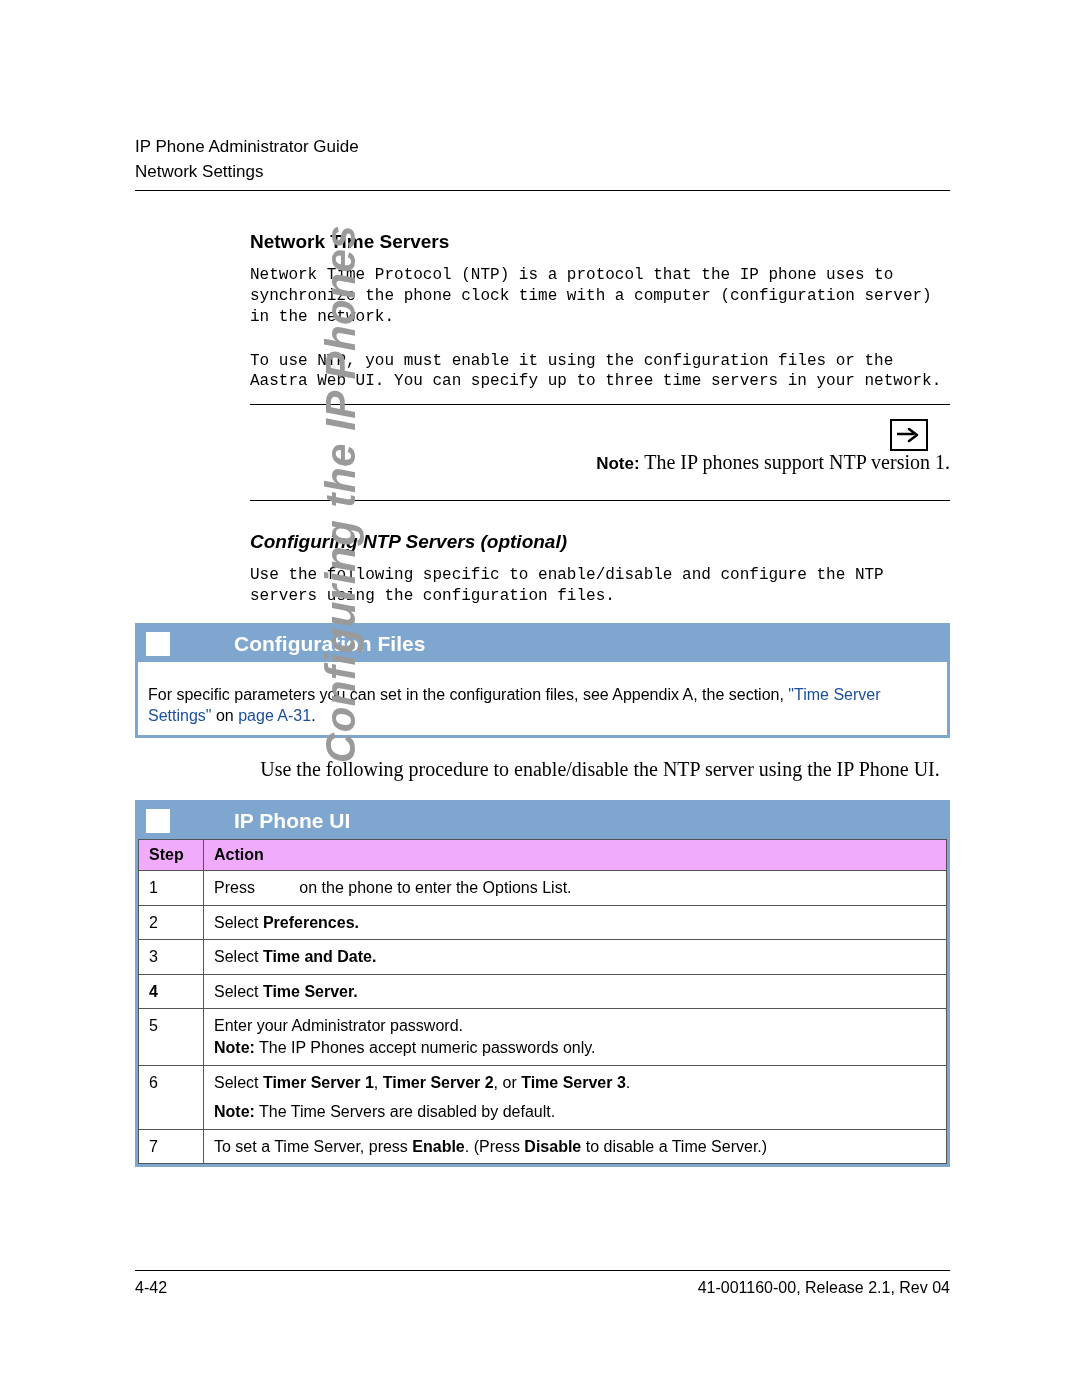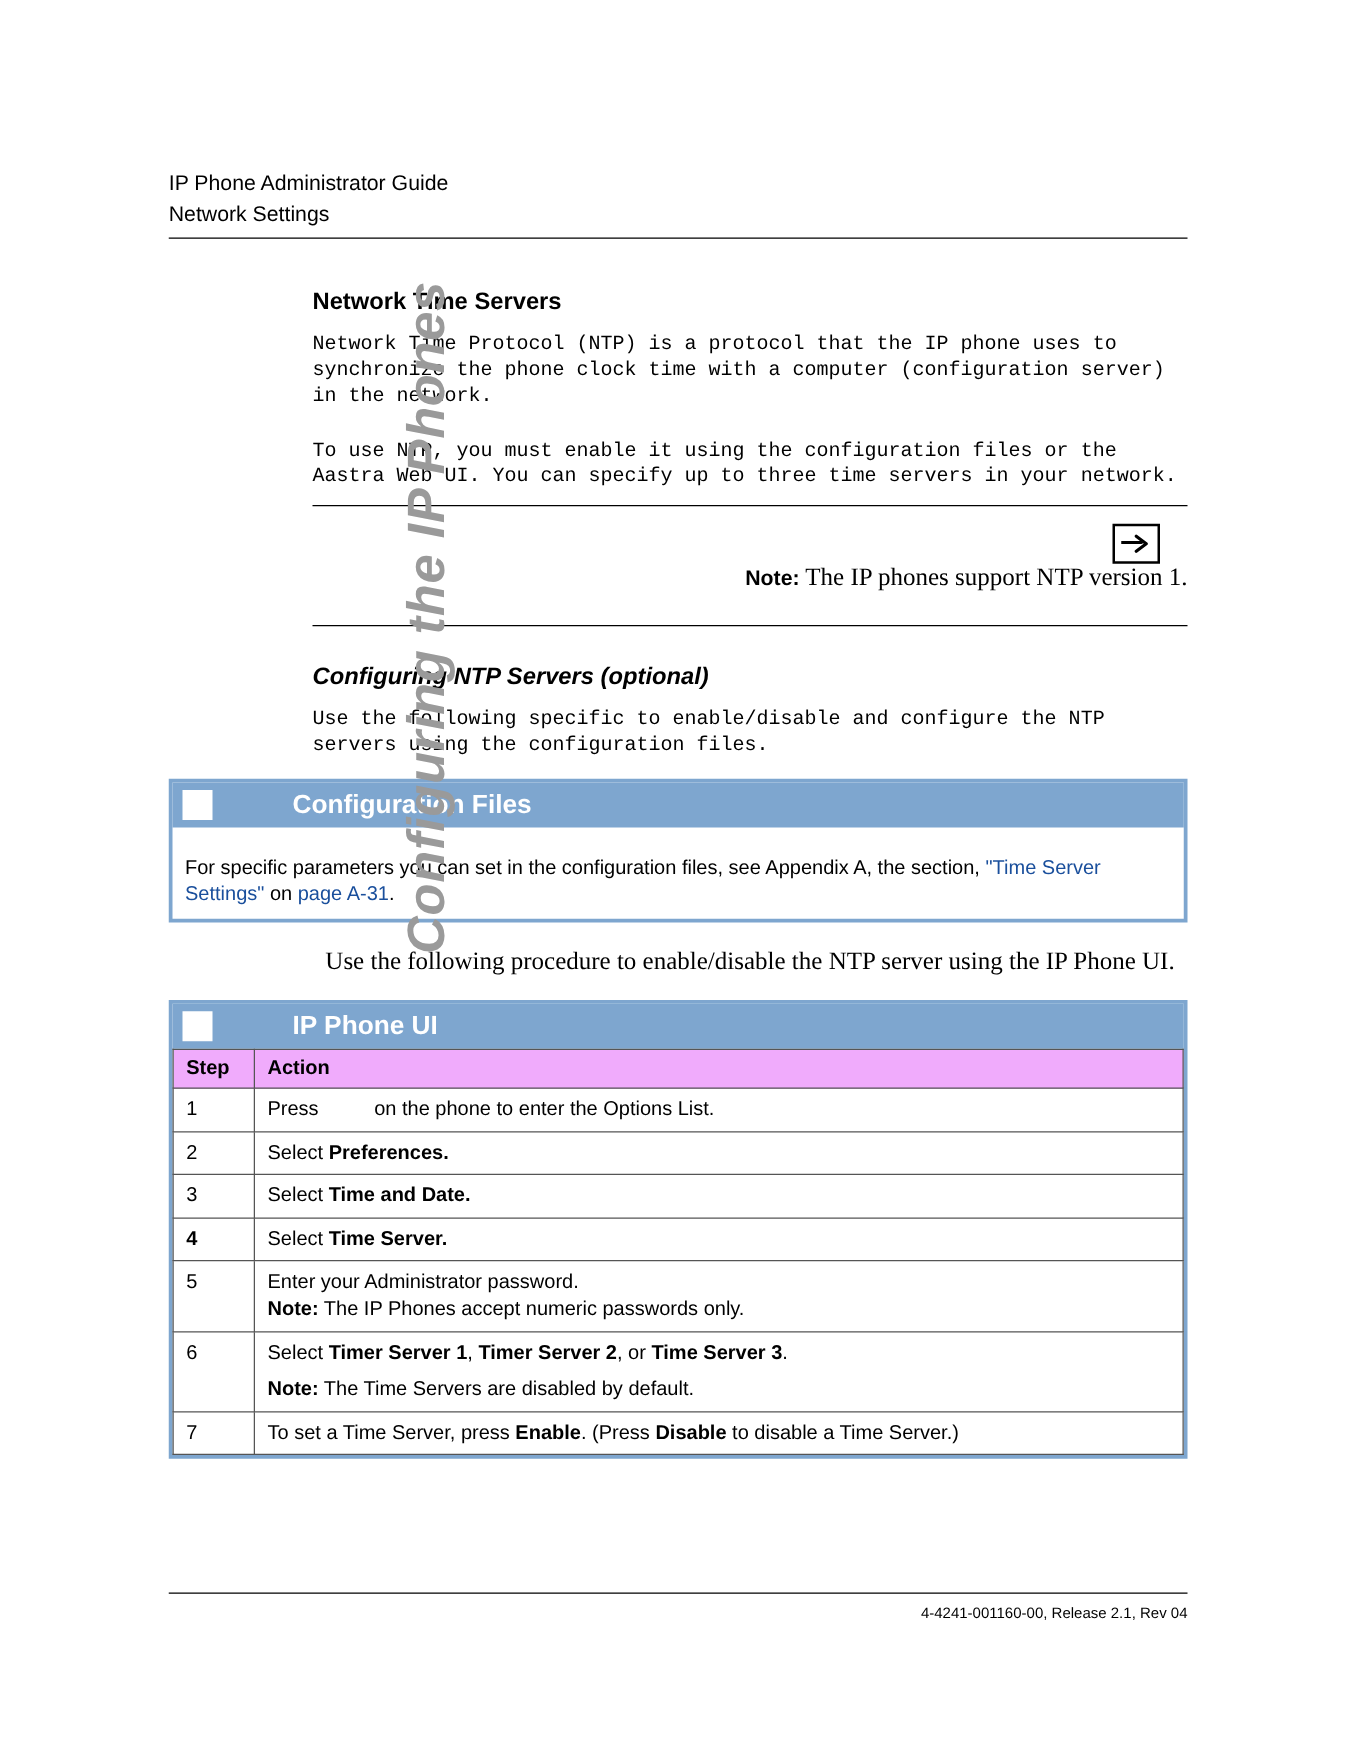--- a/index.html
+++ b/index.html
@@ -168,23 +168,23 @@
     left: 135px;
     right: 130px;
   }
   .footer .hr-f {
     border: none;
     border-top: 1px solid #000;
     margin: 0 0 8px 0;
   }
   .footer-row {
     display: flex;
-    justify-content: flex-end;
-    font-family: Arial, Helvetica, sans-serif;
-    font-size: 12px;
+    justify-content: space-between;
+    font-family: Arial, Helvetica, sans-serif;
+    font-size: 16px;
   }
   .gap { height: 8px; }
 </style>
 </head>
 <body>
 
 <div class="page">
 
   <div class="header">
     <div>IP Phone Administrator Guide</div>

